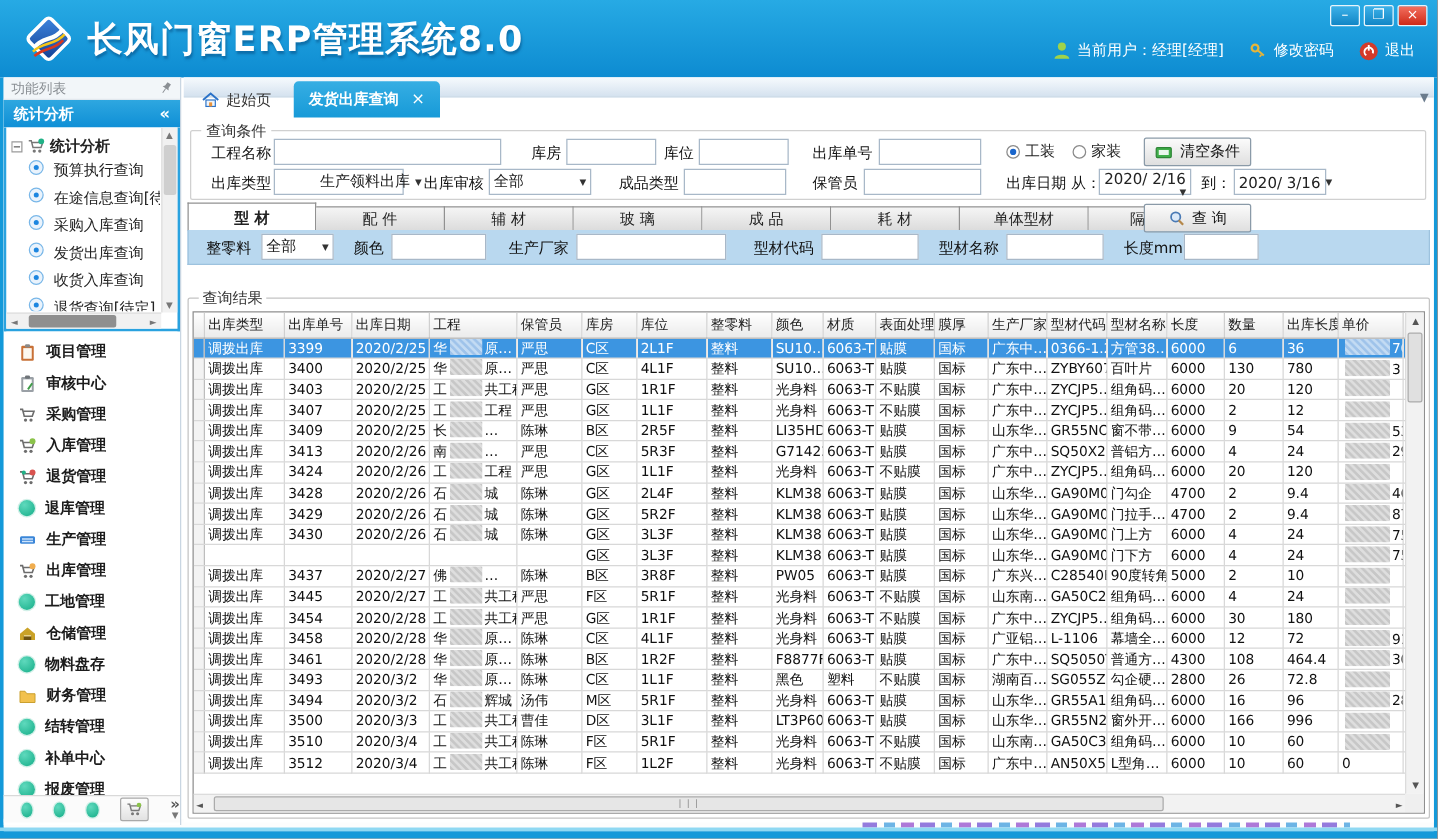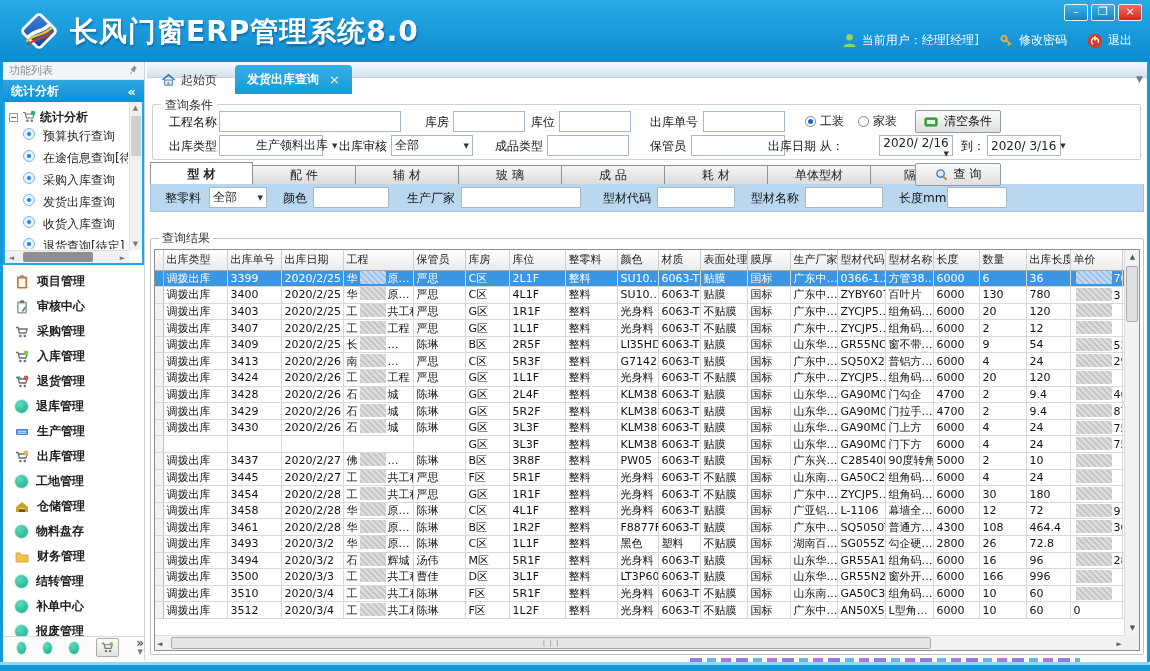--- a/index.html
+++ b/index.html
@@ -429,21 +429,21 @@
           </div>
         <span class="qlabel" style="left:186px;">出库审核</span>
         <div class="dd" style="left:238px;width:82px;">
             <span>全部</span>
             <span class="caret">▼</span>
           </div>
         <span class="qlabel" style="left:342px;">成品类型</span>
         <input class="qinput" style="left: 394px; width: 82px;">
         <span class="qlabel" style="left:497px;">保管员</span>
         <input class="qinput" style="left: 538px; width: 94px;">
-        <span class="qlabel" style="left:615px;">出库日期 从：</span>
+        <span class="qlabel" style="left:652px;">出库日期 从：</span>
         <div class="dd" style="left:726px;width:74px;flex-direction:column;">
             <span>2020/ 2/16</span>
             <span class="caret">▼</span>
           </div>
         <span class="qlabel" style="left:808px;">到：</span>
         <div class="dd" style="left:834px;width:74px;">
             <span>2020/ 3/16</span>
             <span class="caret">▼</span>
           </div>
         <div class="btn" style="left:762px;top:28px;width:86px;z-index:3;">

